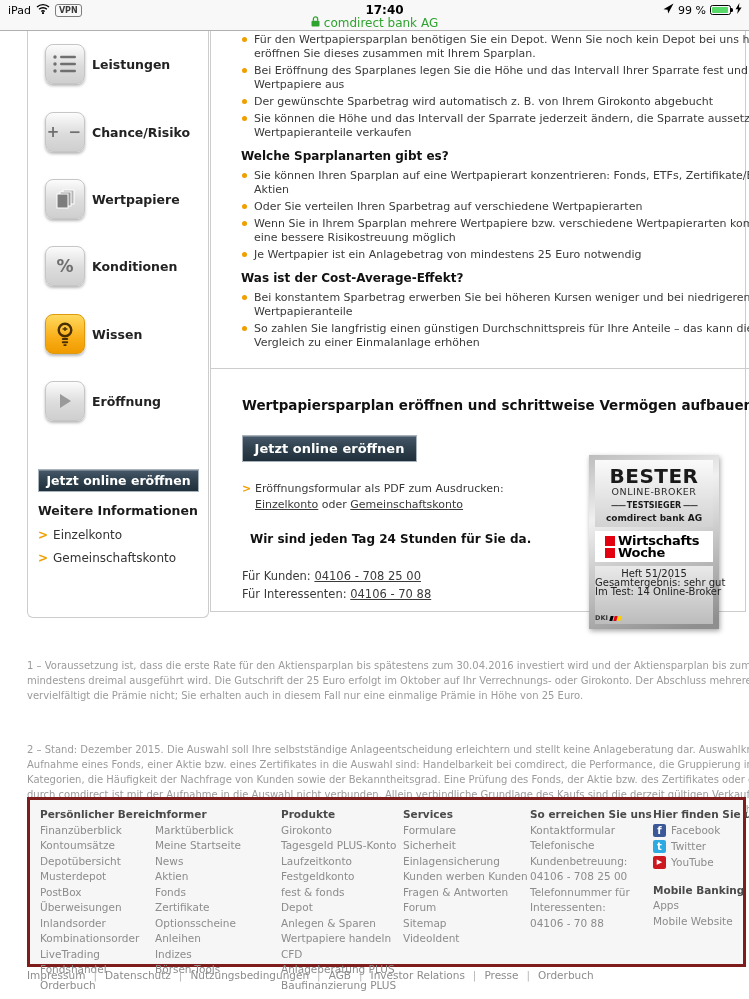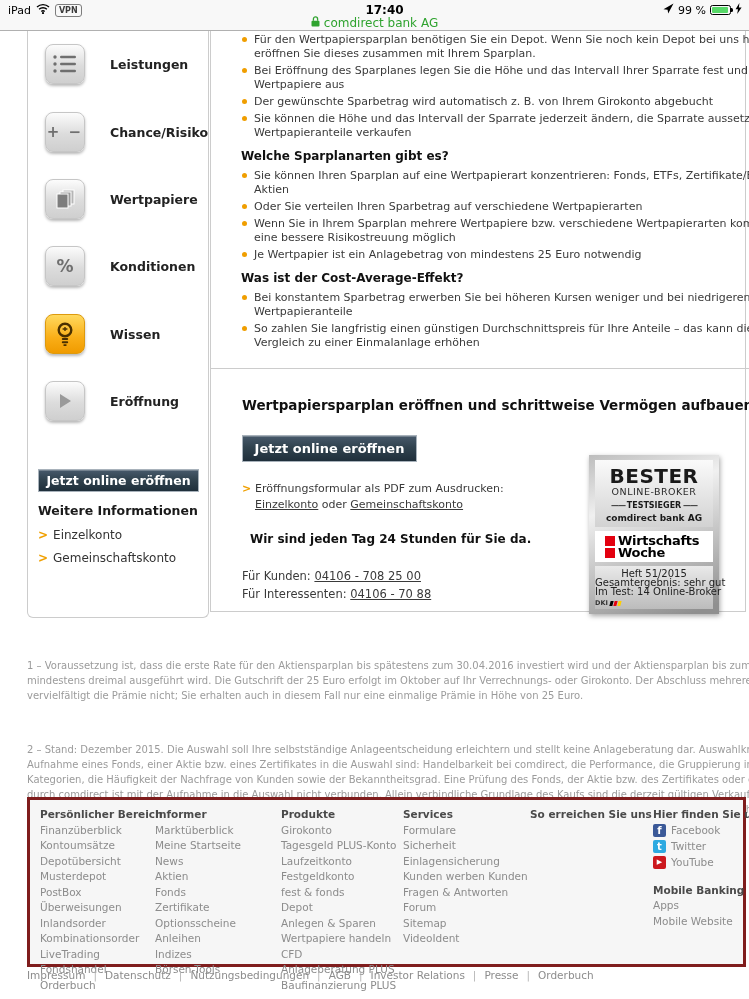--- a/index.html
+++ b/index.html
@@ -15,21 +15,21 @@
   .sb-site{position:absolute;top:16px;left:0;right:0;display:flex;justify-content:center;align-items:center;gap:4px;
            font-size:12px;color:#2fa32f;}
   .sb-right{position:absolute;right:7px;top:3px;display:flex;align-items:center;gap:4px;font-size:11px;color:#000;}
   .bat{width:21px;height:10px;border:1px solid #000;border-radius:2.5px;position:relative;box-sizing:border-box;}
   .bat i{position:absolute;left:1px;top:1px;bottom:1px;width:16px;background:#57d868;border-radius:1px;}
   .bat:after{content:"";position:absolute;right:-3px;top:2px;width:2px;height:4px;background:#000;border-radius:0 1.5px 1.5px 0;}
 
   
   .sidebox{position:absolute;left:27px;top:31px;width:182px;height:587px;background:#fff;
            border:1px solid #ccc;border-top:none;border-radius:0 0 6px 6px;box-sizing:border-box;z-index:10;}
-  .side-item{position:absolute;left:17px;display:flex;align-items:center;gap:25px;cursor:pointer;}
+  .side-item{position:absolute;left:17px;display:flex;align-items:center;gap:7px;cursor:pointer;}
   .side-ico{width:40px;height:40px;border-radius:8px;border:1px solid #c6c6c6;box-sizing:border-box;
             background:linear-gradient(180deg,#fcfcfc,#dcdcdc 55%,#cfcfcf);
             box-shadow:0 2px 3px rgba(0,0,0,.28);display:flex;align-items:center;justify-content:center;
             color:#6f6f6f;font-weight:bold;}
   .side-ico.active{background:linear-gradient(180deg,#ffd95e,#f9ae17 60%,#f09b00);border-color:#dd9a0e;color:#4a3000;}
   .side-label{font-size:12.5px;font-weight:bold;color:#222;}
   .glyph-pm{font-size:15px;letter-spacing:2px;}
   .glyph-pc{font-size:17px;}
   .dark-btn{background:linear-gradient(180deg,#47596b 0%,#31434f 45%,#1f2f3b 100%);color:#fff;font-weight:bold;
             border:1px solid #a8b2bb;box-shadow:inset 0 1px 0 rgba(255,255,255,.25);text-align:center;
@@ -66,21 +66,21 @@
   .b2{font-size:9.5px;color:#2a2a2a;letter-spacing:.5px;line-height:12px;}
   .b3{font-size:8px;font-weight:bold;color:#1a1a1a;margin-top:3px;line-height:9px;}
   .b3 .dash{letter-spacing:-1px;color:#444;}
   .b4{font-size:9px;font-weight:bold;color:#1a1a1a;margin-top:3px;line-height:10px;}
   .badge-wiwo{background:#fff;margin-top:4px;padding:4px 0 3px 10px;}
   .wiwo-row{display:flex;align-items:center;gap:3px;margin-bottom:1px;}
   .wiwo-sq{width:10px;height:10px;background:#e3000f;flex:0 0 auto;}
   .wiwo-t{font-size:13px;font-weight:800;color:#000;line-height:11px;letter-spacing:-.3px;}
   .badge-bottom{background:linear-gradient(180deg,#e9e9e9,#bcbcbc);margin-top:4px;text-align:center;padding:3px 0 2px;}
   .bd{font-size:10px;font-weight:normal;color:#222;line-height:9px;white-space:pre;}
-  .dki{display:flex;align-items:center;gap:2px;margin-top:3px;}
+  .dki{display:flex;align-items:center;gap:2px;margin-top:18px;}
   .dki-t{font-size:6.5px;font-weight:bold;color:#333;}
   .flag{display:flex;gap:1px;}
   .flag i{display:block;width:3px;height:5px;transform:skewX(-15deg);}
 
   
   .fns{position:absolute;left:27px;top:628px;font-size:10px;line-height:15px;color:#9b9b9b;white-space:pre;width:760px;}
   .fn2{margin-top:9px;}
 
   
   .footbox{position:absolute;left:27px;top:797px;width:719px;height:170px;background:#f6f6f6;
@@ -369,20 +369,29 @@
         <span class="fitem">Kunden werben Kunden</span>
         <span class="fitem">Fragen &amp; Antworten</span>
         <span class="fitem">Forum</span>
         <span class="fitem">Sitemap</span>
         <span class="fitem">VideoIdent</span>
       </div>
   </div>
 
   <div class="fcol" style="left:500px">
     <h4>So erreichen Sie uns</h4>
+    <div>
+        <span class="fitem">Kontaktformular</span>
+        <span class="fitem">Telefonische</span>
+        <span class="fitem">Kundenbetreuung:</span>
+        <span class="fitem">04106 - 708 25 00</span>
+        <span class="fitem">Telefonnummer für</span>
+        <span class="fitem">Interessenten:</span>
+        <span class="fitem">04106 - 70 88</span>
+      </div>
   </div>
 
   <div class="fcol" style="left:623px">
     <h4>Hier finden Sie uns</h4>
     <div class="social-row">
       <span class="sico fb">f</span>
       <span>Facebook</span>
     </div>
     <div class="social-row">
       <span class="sico tw">t</span>

